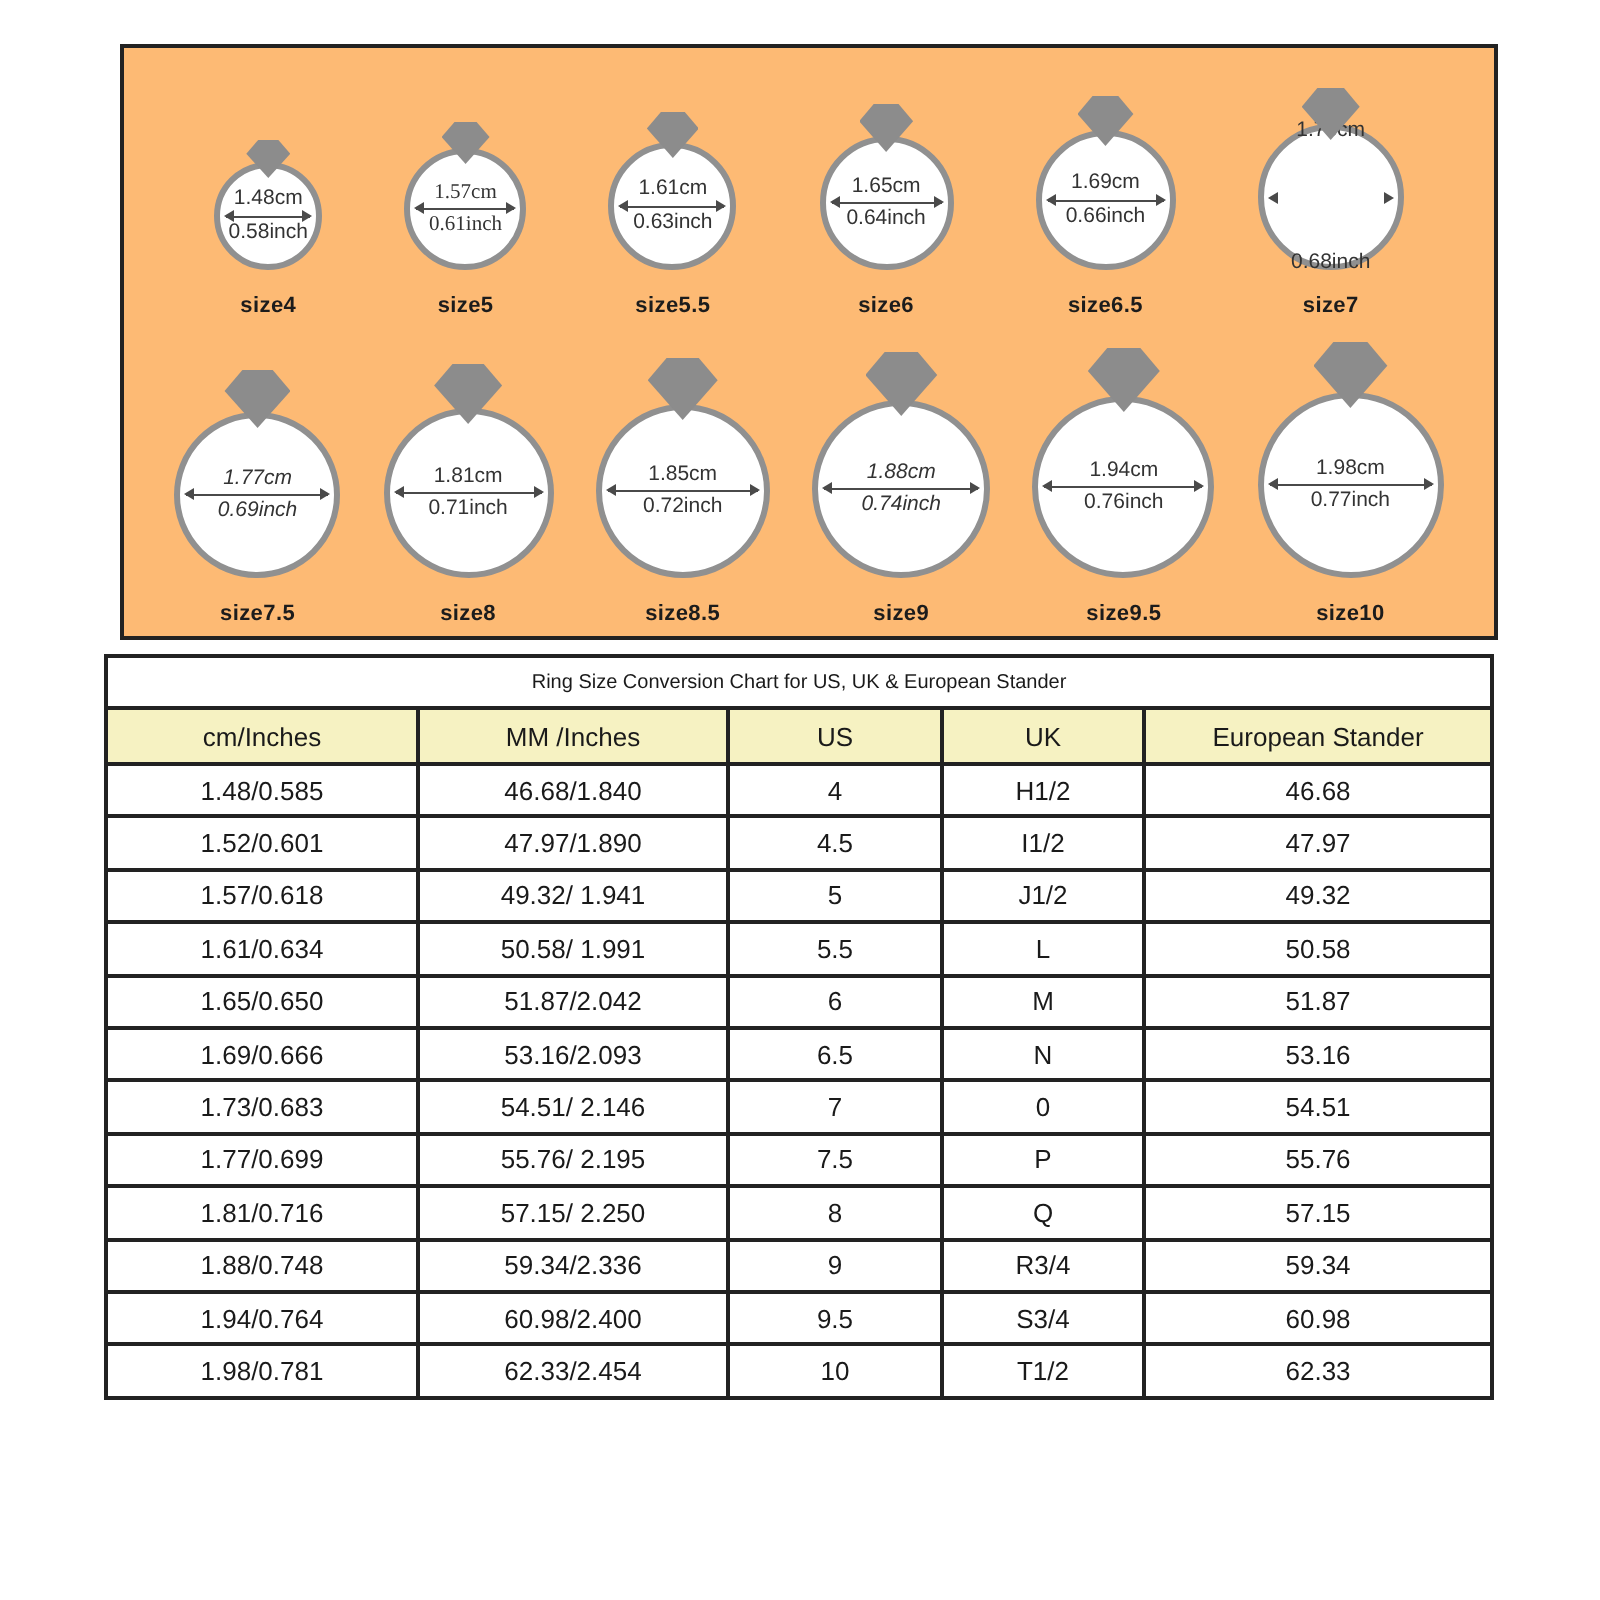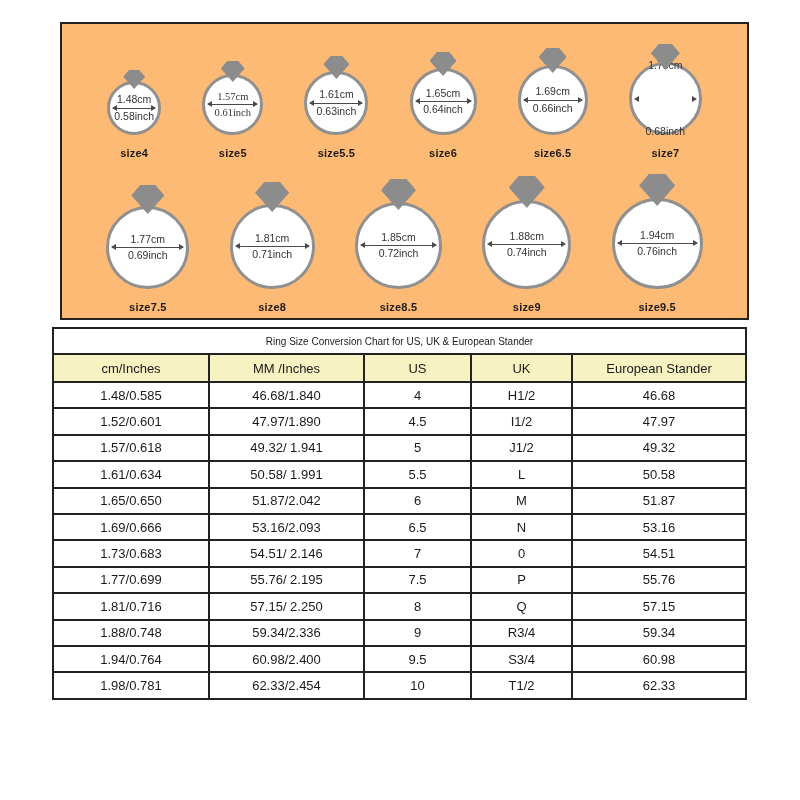--- a/index.html
+++ b/index.html
@@ -93,21 +93,21 @@
             <div class="dim-cm">1.73cm</div>
             <div class="arrow" style="width: 61px;"></div>
             <div class="dim-inch">0.68inch</div>
           </div>
           <div class="ring-label">size7</div>
         </div>
       </div>
     <div class="ring-row r2">
         <div class="ring-cell">
           <div class="gem" style="width: 33px; height: 29px;"></div>
-          <div class="circle" style="width: 83px; height: 83px;">
+          <div class="circle" style="width: 83px; height: 83px; font-style: italic;">
             <div class="dim-cm">1.77cm</div>
             <div class="arrow" style="width: 71px;"></div>
             <div class="dim-inch">0.69inch</div>
           </div>
           <div class="ring-label">size7.5</div>
         </div>
         <div class="ring-cell">
           <div class="gem" style="width: 34px; height: 30px;"></div>
           <div class="circle" style="width: 85px; height: 85px;">
             <div class="dim-cm">1.81cm</div>
@@ -120,35 +120,44 @@
           <div class="gem" style="width: 35px; height: 31px;"></div>
           <div class="circle" style="width: 87px; height: 87px;">
             <div class="dim-cm">1.85cm</div>
             <div class="arrow" style="width: 75px;"></div>
             <div class="dim-inch">0.72inch</div>
           </div>
           <div class="ring-label">size8.5</div>
         </div>
         <div class="ring-cell">
           <div class="gem" style="width: 36px; height: 32px;"></div>
-          <div class="circle" style="width: 89px; height: 89px;">
+          <div class="circle" style="width: 89px; height: 89px; font-style: italic;">
             <div class="dim-cm">1.88cm</div>
             <div class="arrow" style="width: 77px;"></div>
             <div class="dim-inch">0.74inch</div>
           </div>
           <div class="ring-label">size9</div>
         </div>
         <div class="ring-cell">
           <div class="gem" style="width: 36px; height: 32px;"></div>
           <div class="circle" style="width: 91px; height: 91px;">
             <div class="dim-cm">1.94cm</div>
             <div class="arrow" style="width: 79px;"></div>
             <div class="dim-inch">0.76inch</div>
           </div>
           <div class="ring-label">size9.5</div>
+        </div>
+        <div class="ring-cell">
+          <div class="gem" style="width: 37px; height: 33px;"></div>
+          <div class="circle" style="width: 93px; height: 93px;">
+            <div class="dim-cm">1.98cm</div>
+            <div class="arrow" style="width: 81px;"></div>
+            <div class="dim-inch">0.77inch</div>
+          </div>
+          <div class="ring-label">size10</div>
         </div>
       </div>
   </div>
 
   <table class="conv-table">
     <colgroup>
       <col style="width:156px">
         <col style="width:155px">
         <col style="width:107px">
       <col style="width:101px">

